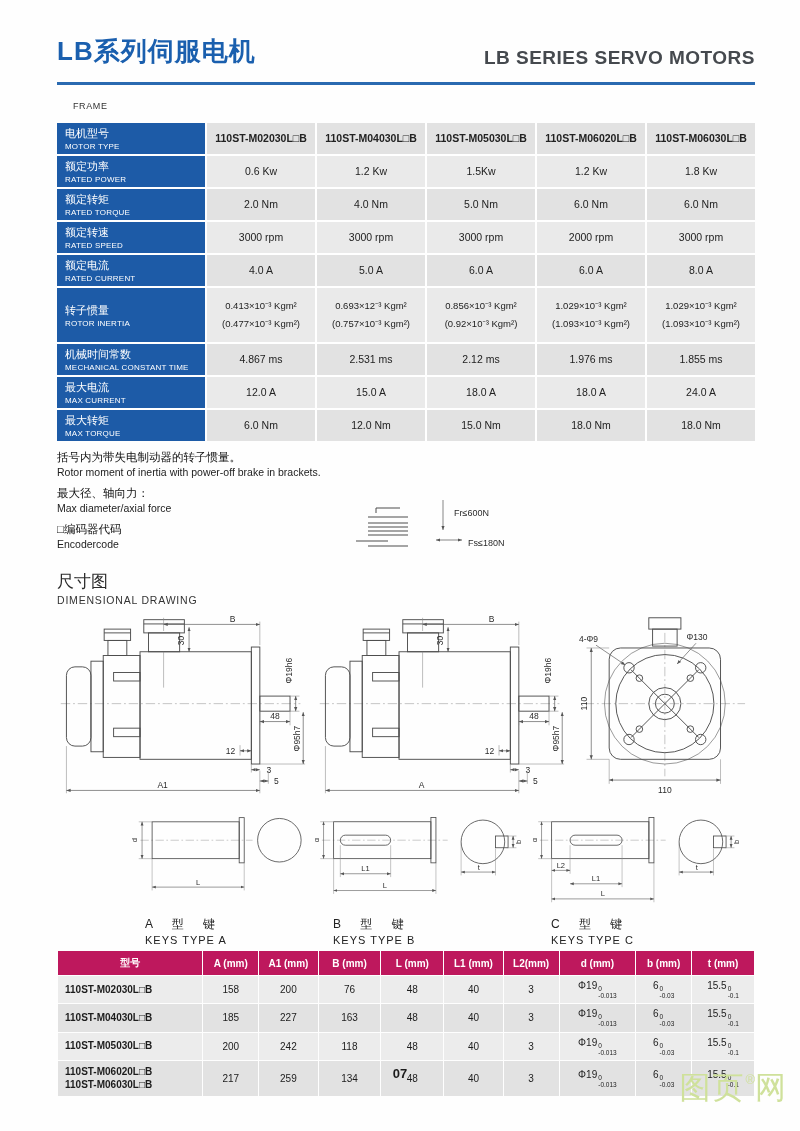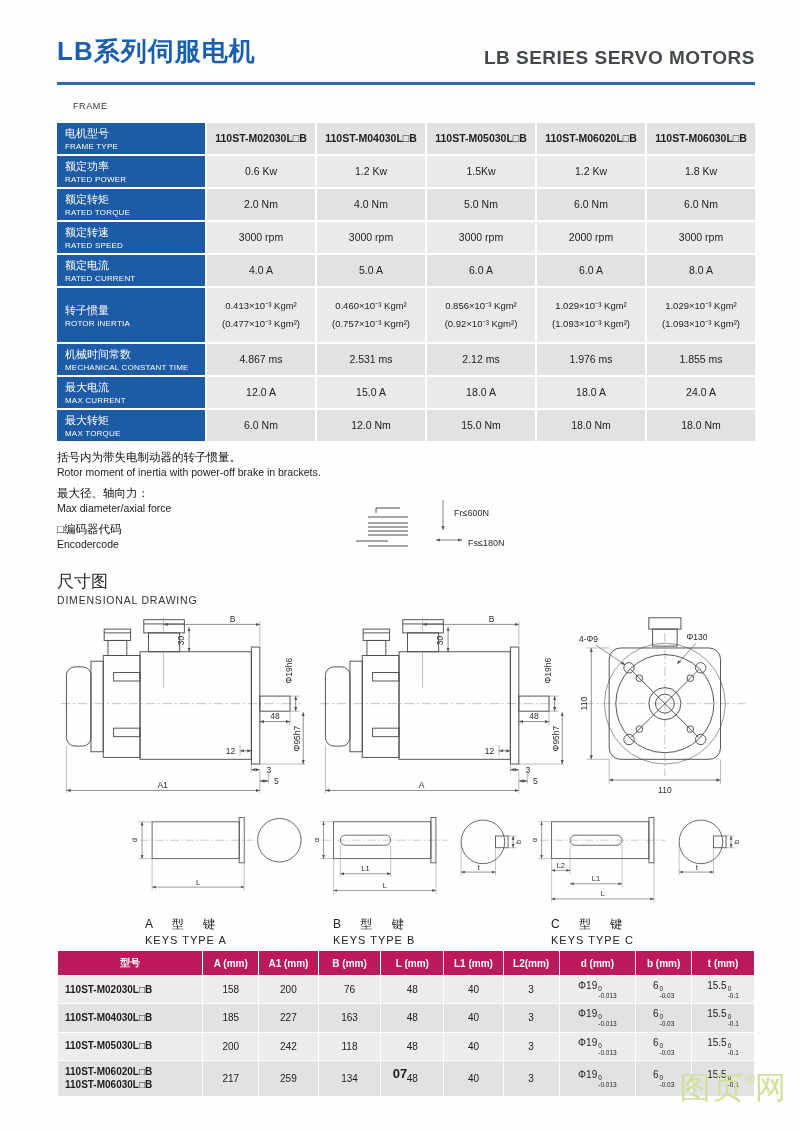--- a/index.html
+++ b/index.html
@@ -111,21 +111,21 @@
       <div class="hdr-en">LB SERIES SERVO MOTORS</div>
     </div>
 
     <div class="sec">
       <div class="sec-sub">FRAME</div>
     </div>
 
     <div class="spec">
       <div class="lab">
           <div class="zh">电机型号</div>
-          <div class="en">FRAME TYPE</div>
+          <div class="en">MOTOR TYPE</div>
         </div>
       <div class="val shade-b hd">110ST-M02030L□B</div>
       <div class="val shade-b hd">110ST-M04030L□B</div>
       <div class="val shade-b hd">110ST-M05030L□B</div>
       <div class="val shade-b hd">110ST-M06020L□B</div>
       <div class="val shade-b hd">110ST-M06030L□B</div>
 
       <div class="lab">
           <div class="zh">额定功率</div>
           <div class="en">RATED POWER</div>
@@ -165,21 +165,21 @@
       <div class="val shade-b">6.0 A</div>
       <div class="val shade-b">6.0 A</div>
       <div class="val shade-b">8.0 A</div>
 
       <div class="lab">
           <div class="zh">转子惯量</div>
           <div class="en">ROTOR INERTIA</div>
         </div>
       <div class="val shade-a tall">0.413×10⁻³ Kgm²
 (0.477×10⁻³ Kgm²)</div>
-      <div class="val shade-a tall">0.460×10⁻³ Kgm²
+      <div class="val shade-a tall">0.693×12⁻³ Kgm²
 (0.757×10⁻³ Kgm²)</div>
       <div class="val shade-a tall">0.856×10⁻³ Kgm²
 (0.92×10⁻³ Kgm²)</div>
       <div class="val shade-a tall">1.029×10⁻³ Kgm²
 (1.093×10⁻³ Kgm²)</div>
       <div class="val shade-a tall">1.029×10⁻³ Kgm²
 (1.093×10⁻³ Kgm²)</div>
 
       <div class="lab">
           <div class="zh">机械时间常数</div>

